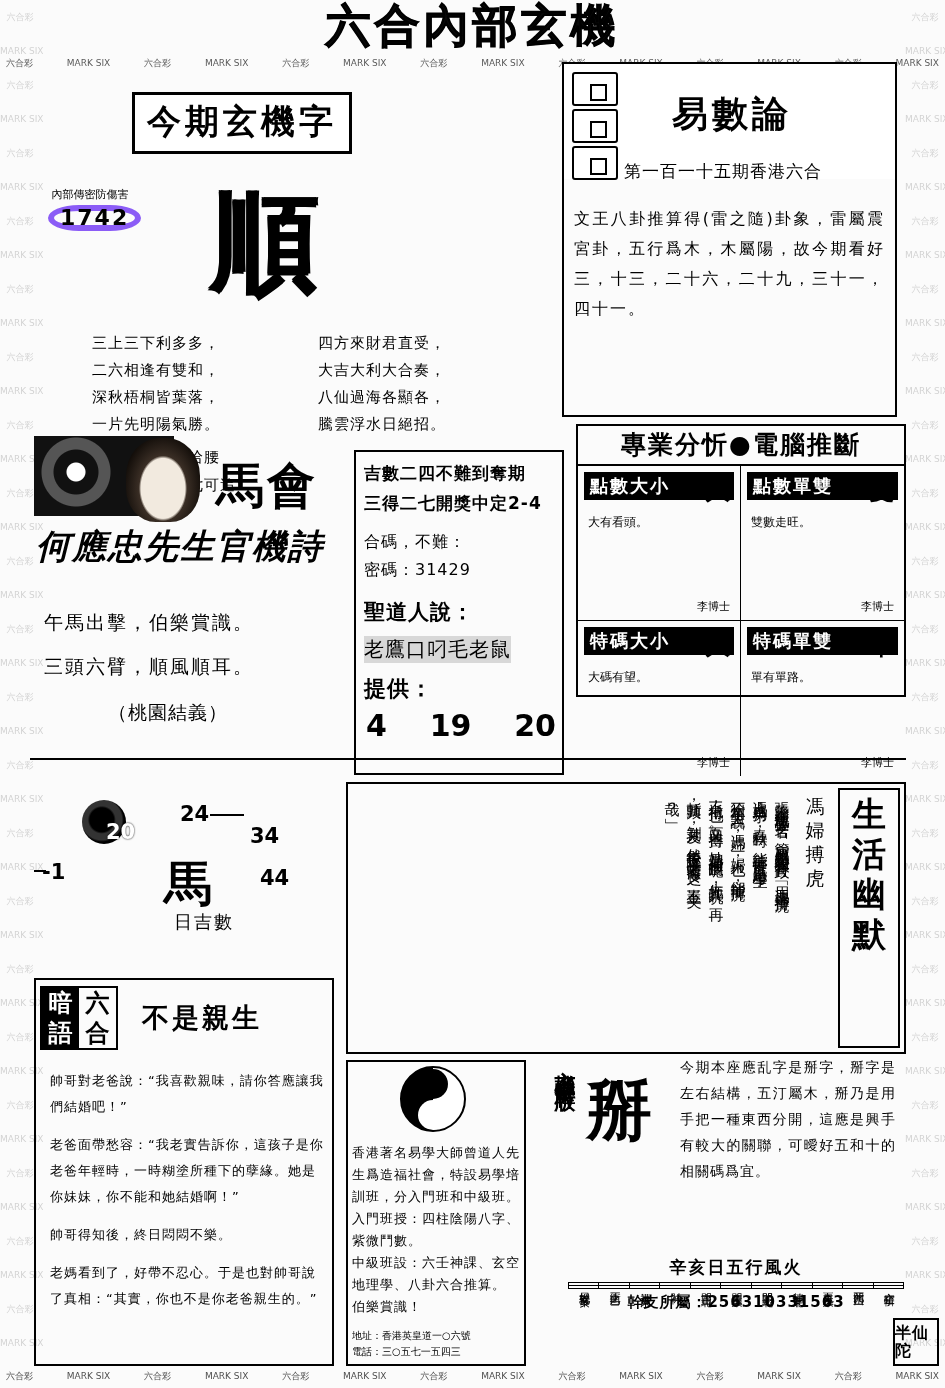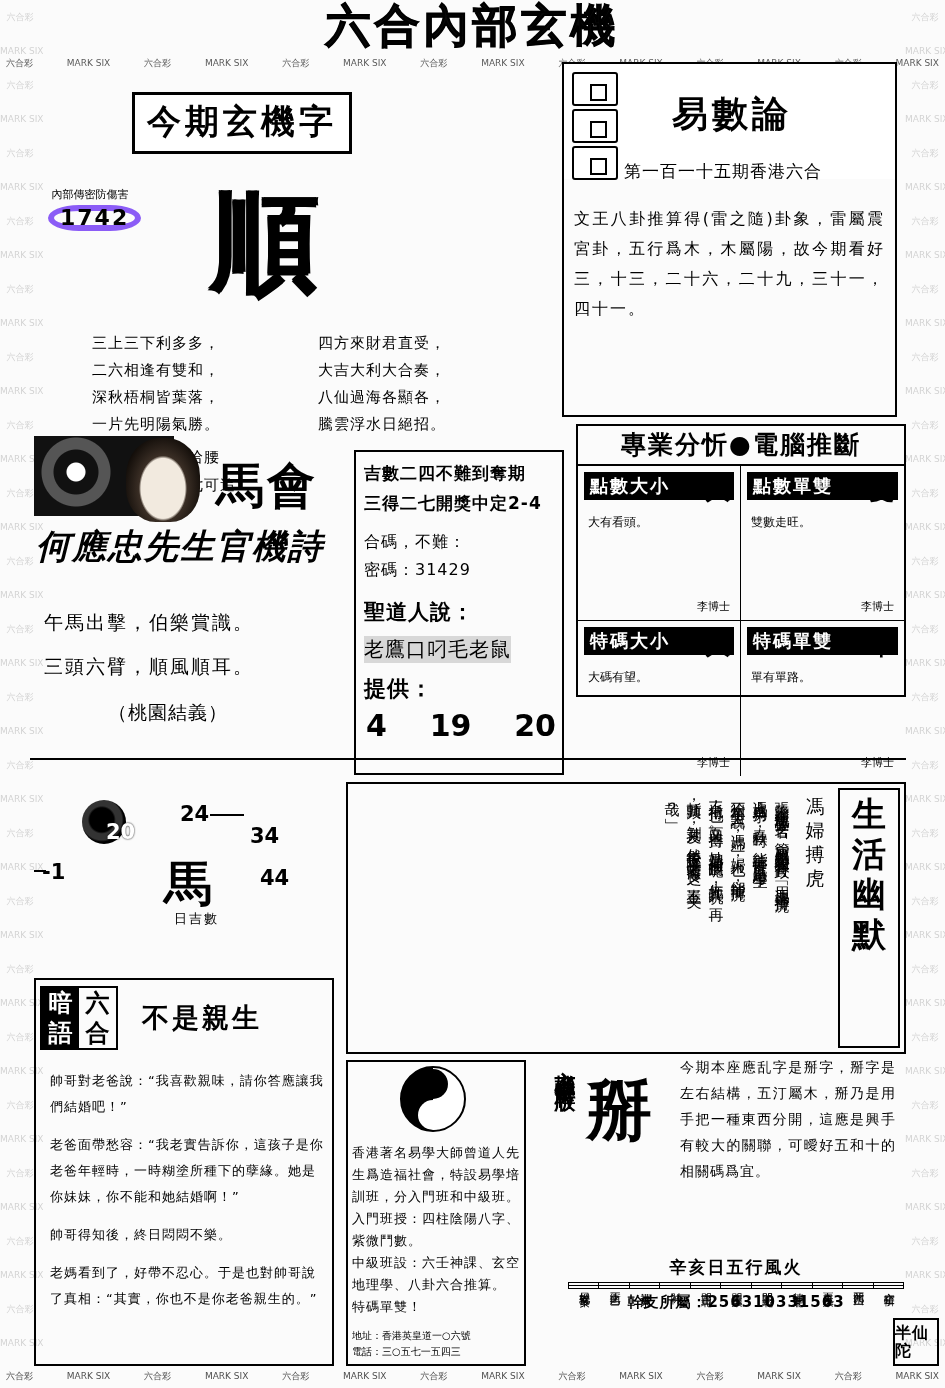--- a/index.html
+++ b/index.html
@@ -195,21 +195,21 @@
     border-radius:50%;
     background:radial-gradient(circle at 45% 45%, #000 0 12px, #333 14px 20px, #000 22px);
   }
   .rj-n { position:absolute; font-weight:bold; }
   #rj18 { left:72px; top:38px; font-size:21px; color:#fff; text-shadow:0 0 2px #000; }
   #rj24 { left:146px; top:20px; font-size:21px; }
   #rj34 { left:216px; top:42px; font-size:21px; }
   #rjm1 { left:8px; top:78px; font-size:21px; }
   #rj44 { left:226px; top:84px; font-size:21px; }
   .rj-big { position:absolute; left:130px; top:70px; font-size:48px; font-weight:bold; }
-  .rj-cap { position:absolute; left:140px; top:128px; font-size:13px; letter-spacing:2px; }
+  .rj-cap { position:absolute; left:140px; top:128px; font-size:18px; letter-spacing:2px; }
   .rj-dash1{position:absolute;left:176px;top:32px;width:34px;height:2px;background:#000;}
   .rj-dash2{position:absolute;left:0px;top:88px;width:12px;height:2px;background:#000;}
 
   
   #blk-humor { left:346px; top:782px; width:560px; height:272px; }
   .hm-rightbox {
     position:absolute; right:4px; top:4px; width:62px; bottom:4px;
     border:2px solid #000;
     display:flex; flex-direction:column; align-items:center; justify-content:flex-start;
     padding-top:4px;
@@ -554,21 +554,21 @@
       <p>老媽看到了，好帶不忍心。于是也對帥哥說了真相：“其實，你也不是你老爸親生的。”</p>
     </div>
   </div>
 
   <div class="panel bd" id="blk-master">
     <div class="ms-yy"></div>
     <div class="ms-text">
       <div>香港著名易學大師曾道人先生爲造福社會，特設易學培訓班，分入門班和中級班。</div>
       <div>入門班授：四柱陰陽八字、紫微鬥數。</div>
       <div>中級班設：六壬神課、玄空地理學、八卦六合推算。</div>
-      <div>特碼單雙！</div>
+      <div>伯樂賞識！</div>
     </div>
     <div class="ms-foot">
       <div>地址：香港英皇道一○六號</div>
       <div>電話：三○五七一五四三</div>
     </div>
   </div>
 
   <div class="panel" id="blk-explain">
     <div class="ex-vert">玄機字解釋版</div>
     <div class="ex-char">掰</div>

